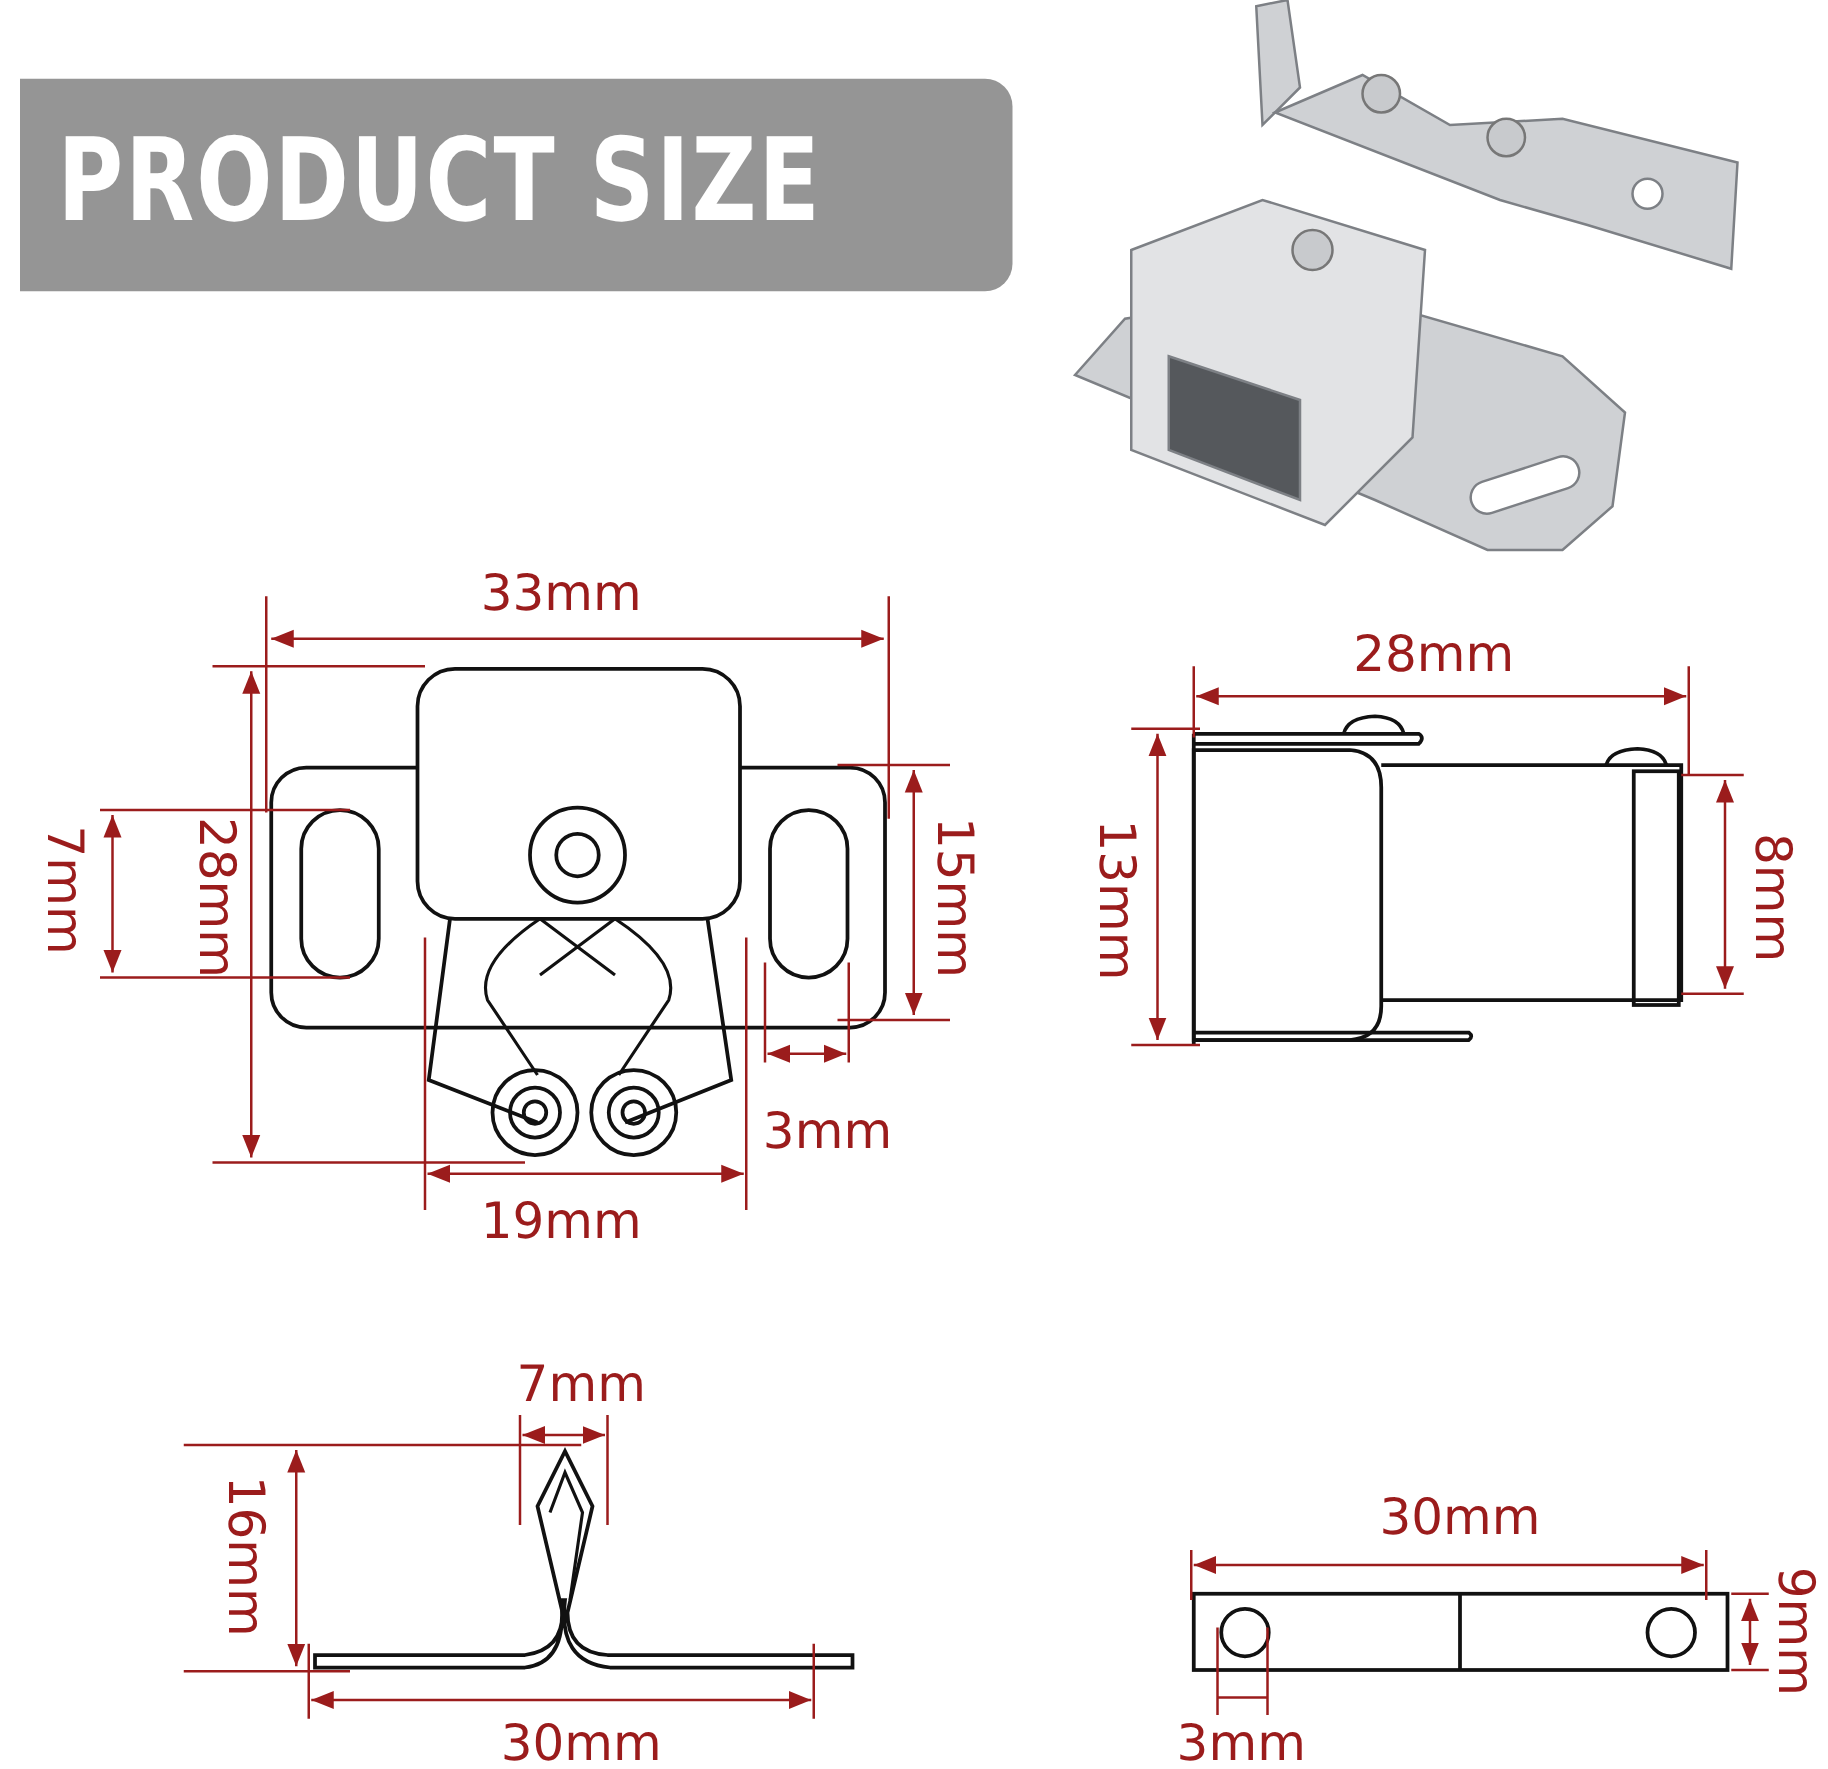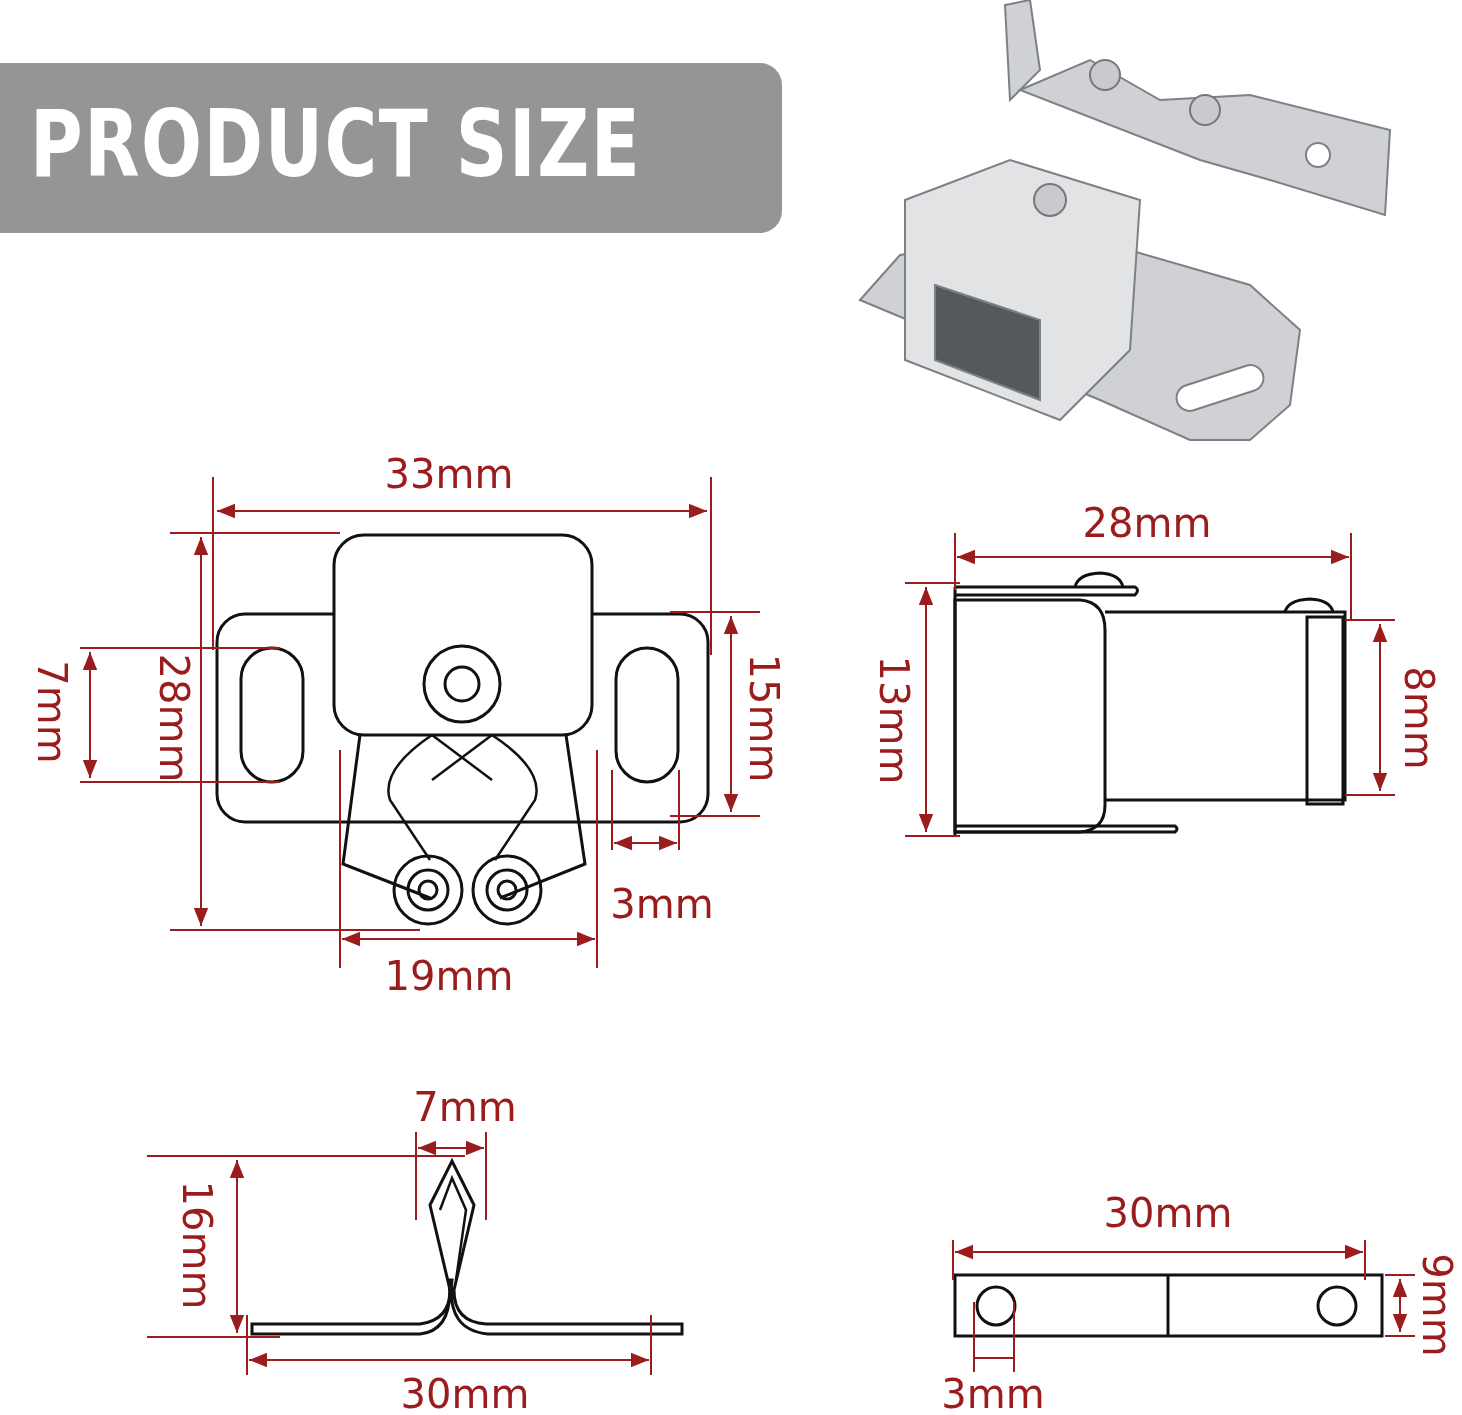--- a/index.html
+++ b/index.html
@@ -1,19 +1,19 @@
 <!DOCTYPE html>
 <html><head>
   <meta charset="utf-8">
   <style>
     html, body { margin: 0; padding: 0; background: #ffffff; }
     body { width: 1462px; height: 1415px; position: relative; overflow: hidden; font-family: "Liberation Sans", sans-serif; }
     .banner {
-      position: absolute; left: 0; top: 63px; width: 782px; height: 170px;
-      background: #959595; border-radius: 0 22px 22px 0;
+      position: absolute; left: 16px; top: 63px; width: 782px; height: 170px;
+      background: #959595; border-radius: 0 22px 22px 0; padding-left: 12px;
     }
     .banner-title {
       position: absolute; left: 30px; top: 22px; color: #ffffff;
       font-family: "DejaVu Sans", sans-serif; font-weight: bold;
       font-size: 92px; letter-spacing: 2px; line-height: 120px;
       transform: scaleX(0.78); transform-origin: left center; white-space: nowrap;
     }
     svg.drawing { position: absolute; left: 0; top: 0; }
     .dim-text { font-family: "DejaVu Sans", sans-serif; fill: #9b1c1c; font-size: 40px; }
     .part { fill: none; stroke: #111; stroke-width: 3; }

